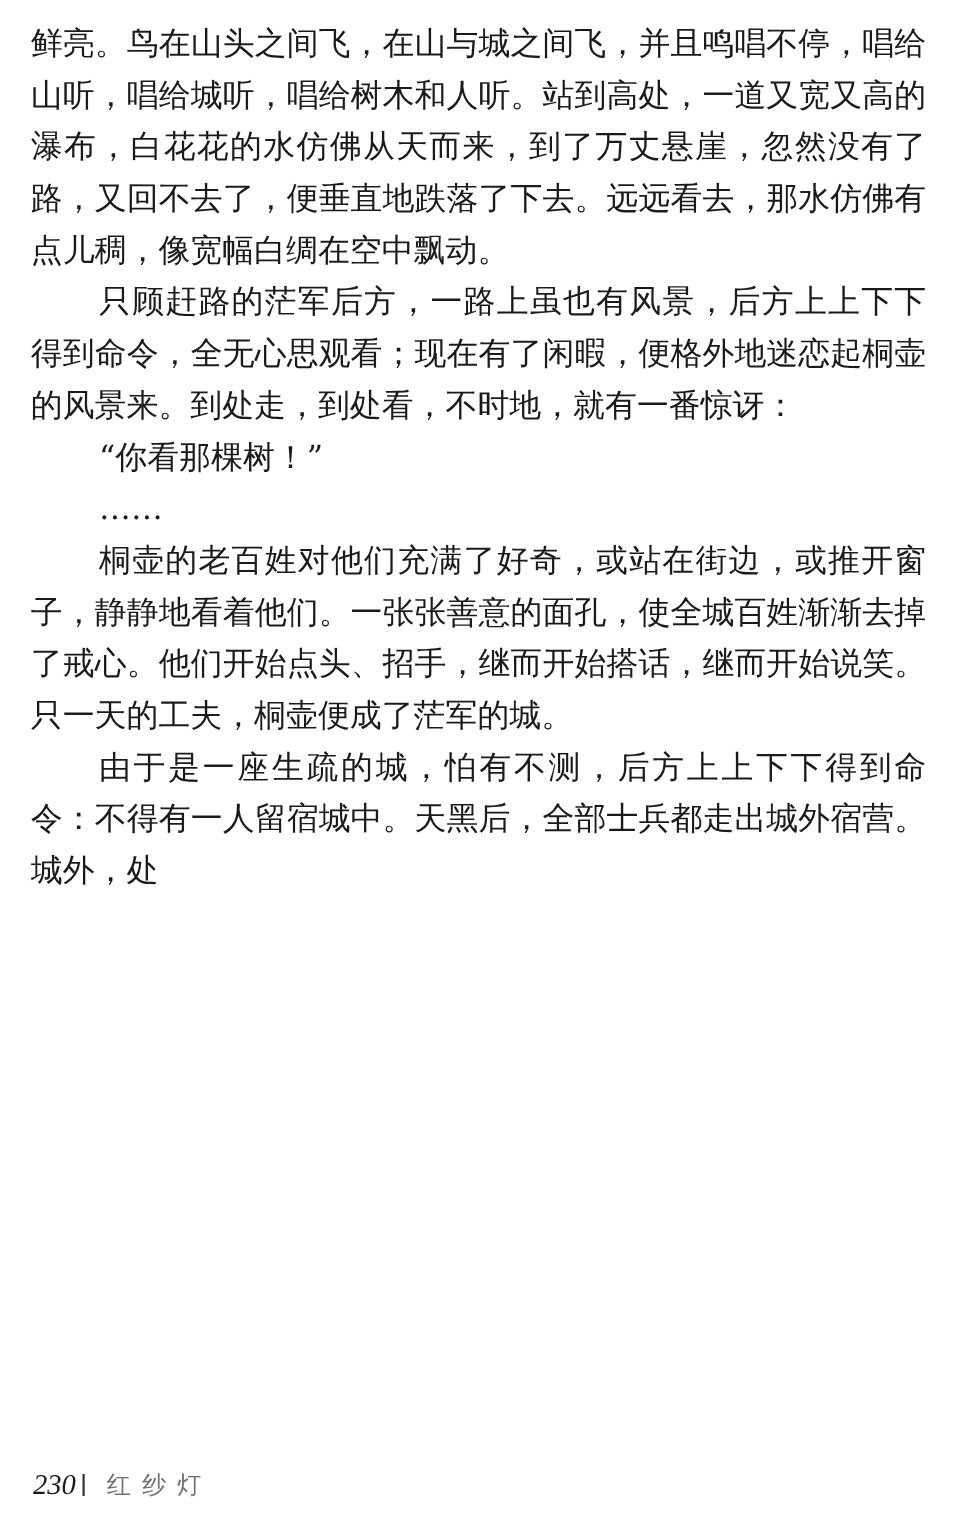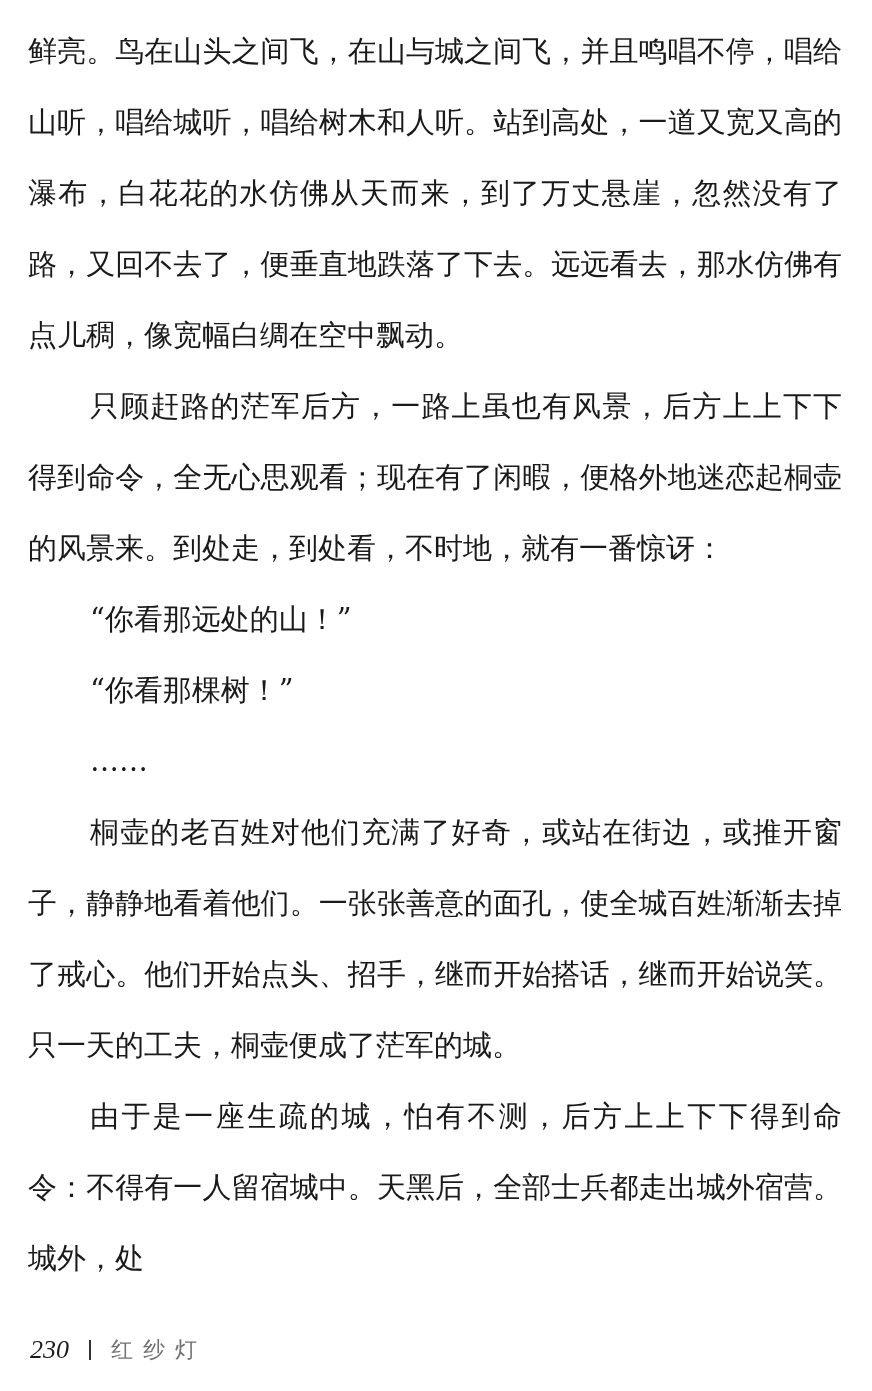--- a/index.html
+++ b/index.html
@@ -1,45 +1,44 @@
 <!DOCTYPE html>
 <html><head>
 <meta charset="utf-8">
 <style>
   html, body { margin: 0; padding: 0; background: #ffffff; }
   body { width: 872px; height: 1391px; position: relative; overflow: hidden; }
   .page {
     position: absolute; left: 28px; top: 16px; width: 814px;
     font-family: "DejaVu Serif", "Liberation Serif", serif;
-    font-size: 29px; line-height: 71px; color: #1a1a1a;
+    font-size: 29px; line-height: 47px; color: #1a1a1a;
     text-align: justify; text-justify: inter-character;
   }
   .para { margin: 0; }
   .indent { text-indent: 62px; }
   .footer {
     position: absolute; left: 30px; top: 1330px; height: 40px;
     display: flex; align-items: center; color: #444;
   }
   .page-num {
     font-family: "Liberation Serif", serif; font-style: italic;
-    font-size: 26px; color: #1a1a1a; margin-right: 20px;
+    font-size: 26px; color: #1a1a1a; margin-right: 6px;
   }
   .sep { width: 2px; height: 20px; background: #333; margin-right: 20px; }
   .book-title {
     font-family: "DejaVu Sans", sans-serif; font-size: 22px;
     letter-spacing: 10px; color: #737373;
   }
 </style>
 </head>
 <body>
 
 <div class="page">
   <p class="para">鲜亮。鸟在山头之间飞，在山与城之间飞，并且鸣唱不停，唱给山听，唱给城听，唱给树木和人听。站到高处，一道又宽又高的瀑布，白花花的水仿佛从天而来，到了万丈悬崖，忽然没有了路，又回不去了，便垂直地跌落了下去。远远看去，那水仿佛有点儿稠，像宽幅白绸在空中飘动。</p>
   <p class="para indent">只顾赶路的茫军后方，一路上虽也有风景，后方上上下下得到命令，全无心思观看；现在有了闲暇，便格外地迷恋起桐壶的风景来。到处走，到处看，不时地，就有一番惊讶：</p>
-  <p class="para indent">“你看那远处的山！”</p>
   <p class="para indent">“你看那棵树！”</p>
   <p class="para indent">……</p>
   <p class="para indent">桐壶的老百姓对他们充满了好奇，或站在街边，或推开窗子，静静地看着他们。一张张善意的面孔，使全城百姓渐渐去掉了戒心。他们开始点头、招手，继而开始搭话，继而开始说笑。只一天的工夫，桐壶便成了茫军的城。</p>
   <p class="para indent">由于是一座生疏的城，怕有不测，后方上上下下得到命令：不得有一人留宿城中。天黑后，全部士兵都走出城外宿营。城外，处</p>
 </div>
 
 <div class="footer">
   <span class="page-num">230</span>
   <span class="sep"></span>
   <span class="book-title">红纱灯</span>

